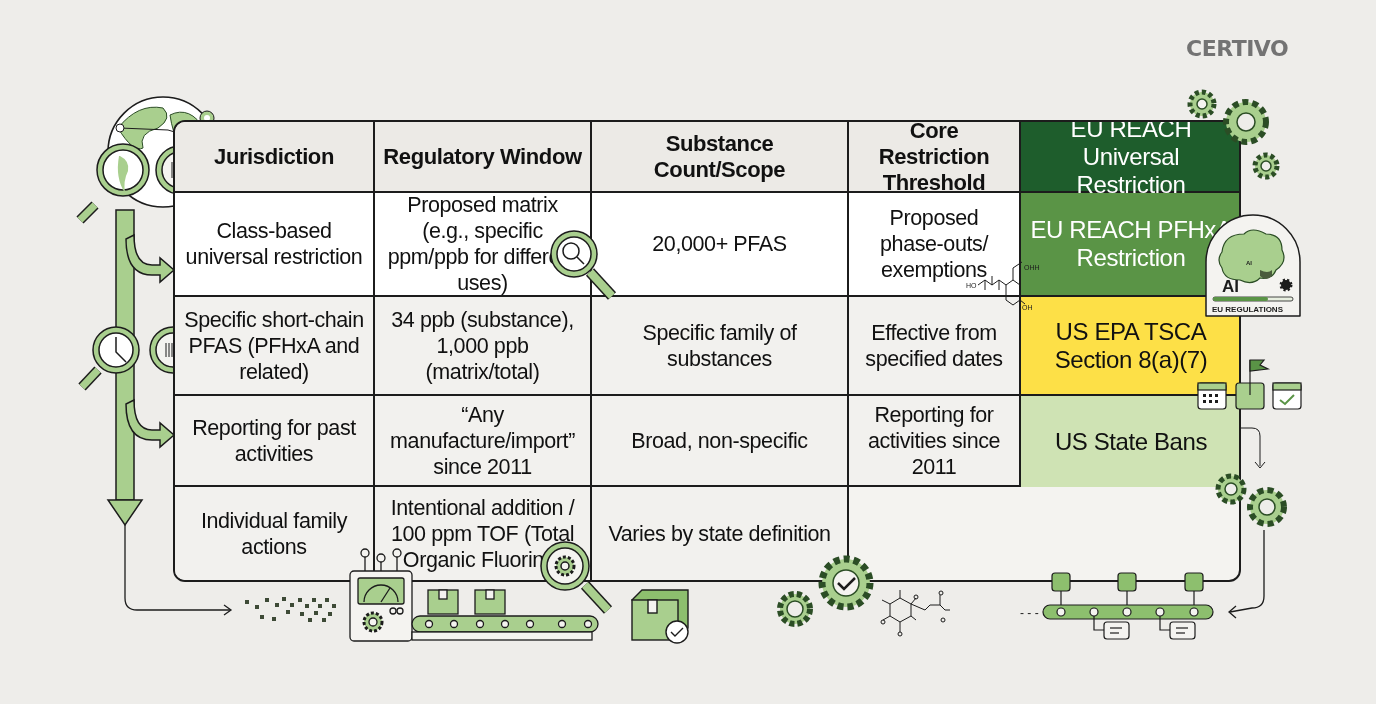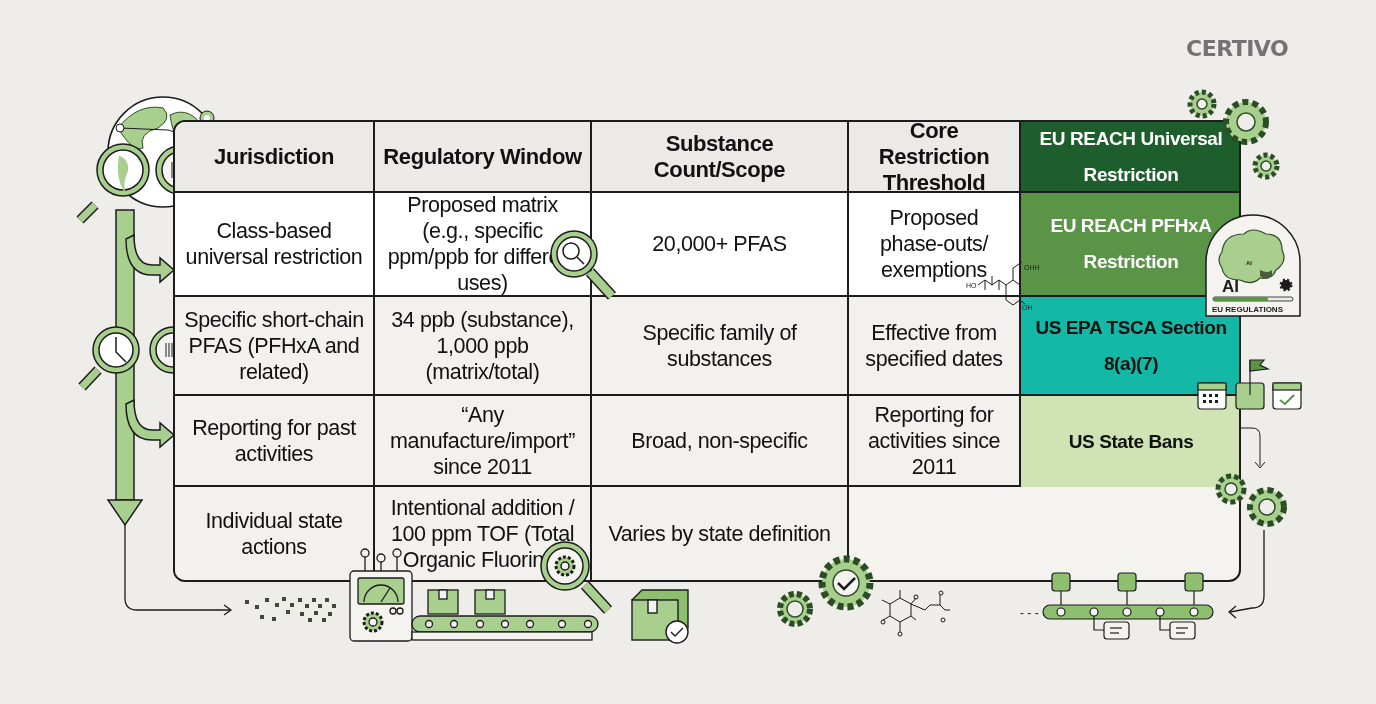--- a/index.html
+++ b/index.html
@@ -6,21 +6,21 @@
   html,body{width:1376px;height:704px;overflow:hidden;background:#eeedea}
   body{position:relative;font-family:"Liberation Sans",sans-serif;color:#111}
   .abs{position:absolute}
   .logo{left:1186px;top:36px;font-family:"DejaVu Sans",sans-serif;font-weight:bold;font-size:22px;letter-spacing:-0.5px;color:#737373}
   .table{left:173px;top:120px;width:1068px;height:462px;border:2px solid #1c1c1c;border-radius:12px;overflow:hidden;background:#f4f3f0;
     display:grid;grid-template-columns:200px 217px 257px 172px 220px;grid-template-rows:71px 104px 99px 91px 93px}
   .cell{display:flex;align-items:center;justify-content:center;text-align:center;padding:4px 8px;border-right:2px solid #1c1c1c;border-bottom:2px solid #1c1c1c;font-size:21.5px;line-height:26px;letter-spacing:-0.4px}
   .cell:nth-child(5n){border-right:none}
   .row-last .cell,.cell.last{border-bottom:none}
   .hdr{background:#eceae6;font-weight:bold;font-size:22px;line-height:26px}
-  .jur{font-weight:bold;font-size:19px;line-height:36px}
+  .jur{font-weight:normal;font-size:24px;line-height:28px}
   .white{background:#ffffff}
   .lite{background:#f2f1ee}
   svg{position:absolute;overflow:visible}
 </style>
 </head>
 <body>
 
 <div class="abs logo">CERTIVO</div>
 
 <svg width="1376" height="704" style="left:0;top:0">
@@ -122,28 +122,28 @@
   <div class="cell white">Proposed matrix (e.g., specific ppm/ppb for different uses)</div>
   <div class="cell white">20,000+ PFAS</div>
   <div class="cell white">Proposed phase-outs/ exemptions</div>
 
   <div class="cell jur" style="background: rgb(90, 148, 70); color: rgb(255, 255, 255);">EU REACH PFHxA Restriction</div>
   <div class="cell lite">Specific short-chain PFAS (PFHxA and related)</div>
   <div class="cell lite">34 ppb (substance), 1,000 ppb (matrix/total)</div>
   <div class="cell lite">Specific family of substances</div>
   <div class="cell lite">Effective from specified dates</div>
 
-  <div class="cell jur" style="background: #14b8a6; color: rgb(17, 17, 17);">US EPA TSCA Section 8(a)(7)</div>
+  <div class="cell jur" style="background: #fde047; color: rgb(17, 17, 17);">US EPA TSCA Section 8(a)(7)</div>
   <div class="cell lite">Reporting for past activities</div>
   <div class="cell lite">“Any manufacture/import” since 2011</div>
   <div class="cell lite">Broad, non-specific</div>
   <div class="cell lite">Reporting for activities since 2011</div>
 
   <div class="cell jur last" style="background: rgb(207, 227, 180); color: rgb(17, 17, 17);">US State Bans</div>
-  <div class="cell lite last">Individual state actions</div>
+  <div class="cell lite last">Individual family actions</div>
   <div class="cell lite last">Intentional addition / 100 ppm TOF (Total Organic Fluorine)</div>
   <div class="cell lite last">Varies by state definition</div>
 </div>
 
 <svg width="1376" height="704" style="left:0;top:0;pointer-events:none">
 
   <g stroke="#1c1c1c" stroke-width="1.5">
     <line x1="590" y1="272" x2="612" y2="296" stroke="#1c1c1c" stroke-width="11"></line>
     <line x1="590" y1="272" x2="612" y2="296" stroke="#a9cf8e" stroke-width="8"></line>
     <circle cx="574" cy="254" r="23" fill="#a9cf8e"></circle>

